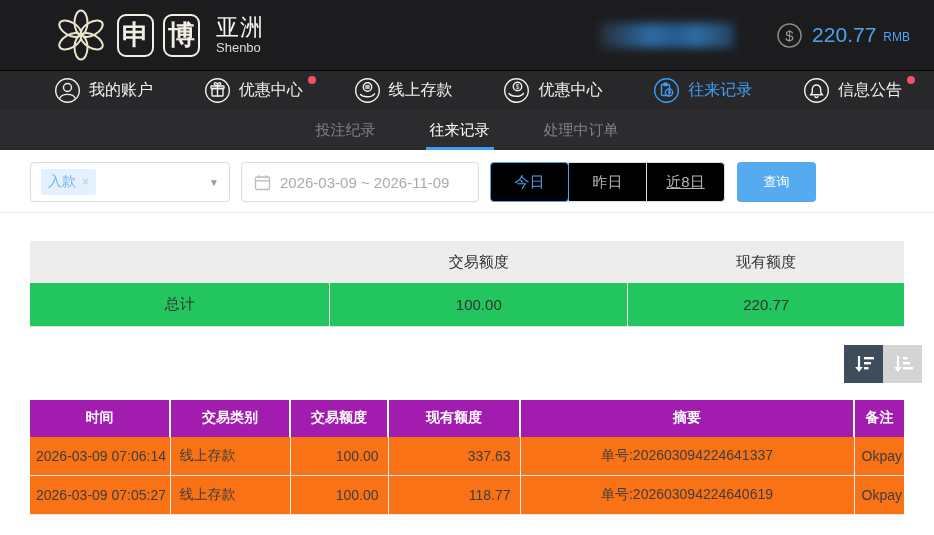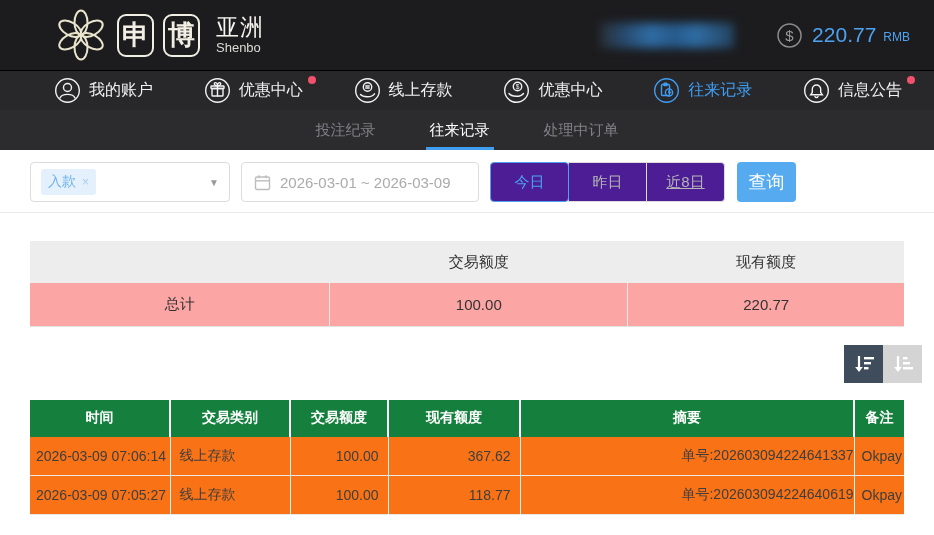--- a/index.html
+++ b/index.html
@@ -46,55 +46,55 @@
   .type-select { width:200px; border:1px solid #dcdcdc; border-radius:4px;
     display:flex; align-items:center; padding:0 10px; cursor:pointer; }
   .tag { background:#e4f1fc; color:#6cb0ea; font-size:14px; border-radius:3px;
     padding:4px 7px; display:flex; align-items:center; gap:6px; }
   .tag .x { color:#a6cdf0; font-size:12px; cursor:pointer; }
   .caret { margin-left:auto; color:#9a9a9a; font-size:10px; }
   .date-box { width:238px; margin-left:11px; border:1px solid #dcdcdc; border-radius:4px;
     display:flex; align-items:center; gap:9px; padding:0 12px; cursor:pointer; }
   .date-box .txt { color:#ababab; font-size:15px; }
   .range-group { display:flex; margin-left:11px; }
-  .range-btn { width:79px; height:40px; background:#4c1d95; border:1px solid #dcdcdc;
+  .range-btn { width:79px; height:40px; background:#000000; border:1px solid #dcdcdc;
     color:#b5b5b5; font-size:15px; cursor:pointer; margin-left:-1px; position:relative; }
   .range-btn:first-child { border-radius:4px 0 0 4px; margin-left:0; }
   .range-btn:last-child { border-radius:0 4px 4px 0;text-decoration:underline; }
   .range-btn.active { border-color:#4da3f0; color:#4da3f0; z-index:2; border-radius:4px; }
-  .search-btn { margin-left:12px; width:59px; height:40px; background:#55aaf0; color:#fff;
-    border:none; border-radius:4px; font-size:18px; cursor:pointer; }
+  .search-btn { margin-left:12px; width:79px; height:40px; background:#55aaf0; color:#fff;
+    border:none; border-radius:4px; font-size:13px; cursor:pointer; }
 
   .divider { margin:10px -30px 0; border:none; border-top:1px solid #eaeaea; }
 
   
   .summary-table { width:100%; margin-top:28px; border-collapse:collapse; font-size:15px; color:#333; }
   .summary-table thead tr { background:#ededed; }
   .summary-table th { height:42px; font-weight:normal; text-align:center; }
-  .summary-table td { height:43px; text-align:center; border-bottom:1px solid #e2e2e2; background:#fca5a5; }
+  .summary-table td { height:43px; text-align:center; border-bottom:1px solid #e2e2e2; background:#22c55e; }
   .summary-table td + td { border-left:1px solid #ececec; }
 
   
   .sort-bar { margin-top:18px; margin-right:-18px; display:flex; justify-content:flex-end; }
   .sort-btn { width:39px; height:38px; border:none; cursor:pointer; display:flex;
     align-items:center; justify-content:center; padding:0; }
   .sort-btn.desc { background:#3e4c5b; }
   .sort-btn.asc { background:#d4d4d4; }
 
   
   .records-table { width:100%; margin-top:17px; border-collapse:collapse; font-size:14px; color:#3e3e3e; }
-  .records-table thead th { background:#15803d; color:#fff; height:37px; font-size:14px;
+  .records-table thead th { background:#a21caf; color:#fff; height:37px; font-size:14px;
     font-weight:bold; text-align:center; border-left:2px solid #fff; }
   .records-table thead th:first-child { border-left:none; }
   .records-table tbody td { height:39px; border-bottom:1px solid #e8e8e8; background:#f97316; }
   .records-table tbody td + td { border-left:1px solid #efefef; }
   .td-time { text-align:left; padding-left:6px; }
   .td-type { text-align:left; padding-left:9px; }
   .td-amount,.td-balance { text-align:right; padding-right:9px; }
-  .td-summary { text-align:right; }
+  .td-summary { text-align:center; }
   .td-remark { text-align:left; padding-left:7px; }
 </style>
 </head>
 <body>
 
 <header class="app-header">
   <div class="logo">
     <svg width="54" height="54" viewBox="0 0 54 54">
       <g fill="none" stroke="#e9e5cc" stroke-width="2">
         <ellipse cx="27" cy="14.5" rx="6.5" ry="12" transform="rotate(0 27 27)"></ellipse>
@@ -207,21 +207,21 @@
       </span>
       <span class="caret">▼</span>
     </div>
     <div class="date-box">
       <svg width="17" height="17" viewBox="0 0 17 17">
         <rect x="1.5" y="3" width="14" height="12.5" rx="1.5" fill="none" stroke="#bdbdbd" stroke-width="1.4"></rect>
         <line x1="1.5" y1="6.8" x2="15.5" y2="6.8" stroke="#bdbdbd" stroke-width="1.4"></line>
         <line x1="5" y1="1.2" x2="5" y2="4.2" stroke="#bdbdbd" stroke-width="1.4"></line>
         <line x1="12" y1="1.2" x2="12" y2="4.2" stroke="#bdbdbd" stroke-width="1.4"></line>
       </svg>
-      <span class="txt">2026-03-01 ~ 2026-03-09</span>
+      <span class="txt">2026-03-09 ~ 2026-11-09</span>
     </div>
     <div class="range-group">
       <button class="range-btn active">今日</button>
       <button class="range-btn">昨日</button>
       <button class="range-btn">近8日</button>
     </div>
     <button class="search-btn">查询</button>
   </div>
 
   <hr class="divider">
@@ -281,21 +281,21 @@
         <th>现有额度</th>
         <th>摘要</th>
         <th>备注</th>
       </tr>
     </thead>
     <tbody>
       <tr>
         <td class="td-time">2026-03-09 07:06:14</td>
         <td class="td-type">线上存款</td>
         <td class="td-amount">100.00</td>
-        <td class="td-balance">367.62</td>
+        <td class="td-balance">337.63</td>
         <td class="td-summary">单号:202603094224641337</td>
         <td class="td-remark">Okpay</td>
       </tr>
       <tr>
         <td class="td-time">2026-03-09 07:05:27</td>
         <td class="td-type">线上存款</td>
         <td class="td-amount">100.00</td>
         <td class="td-balance">118.77</td>
         <td class="td-summary">单号:202603094224640619</td>
         <td class="td-remark">Okpay</td>

